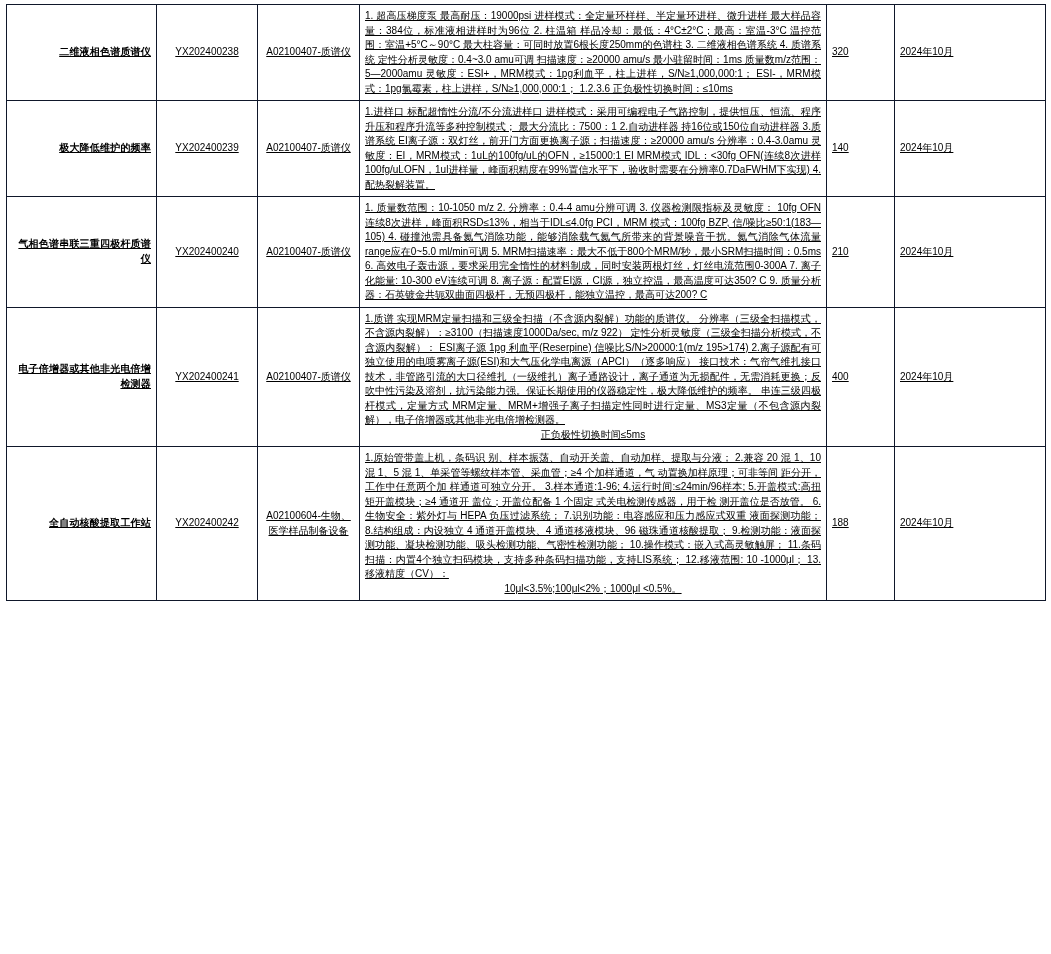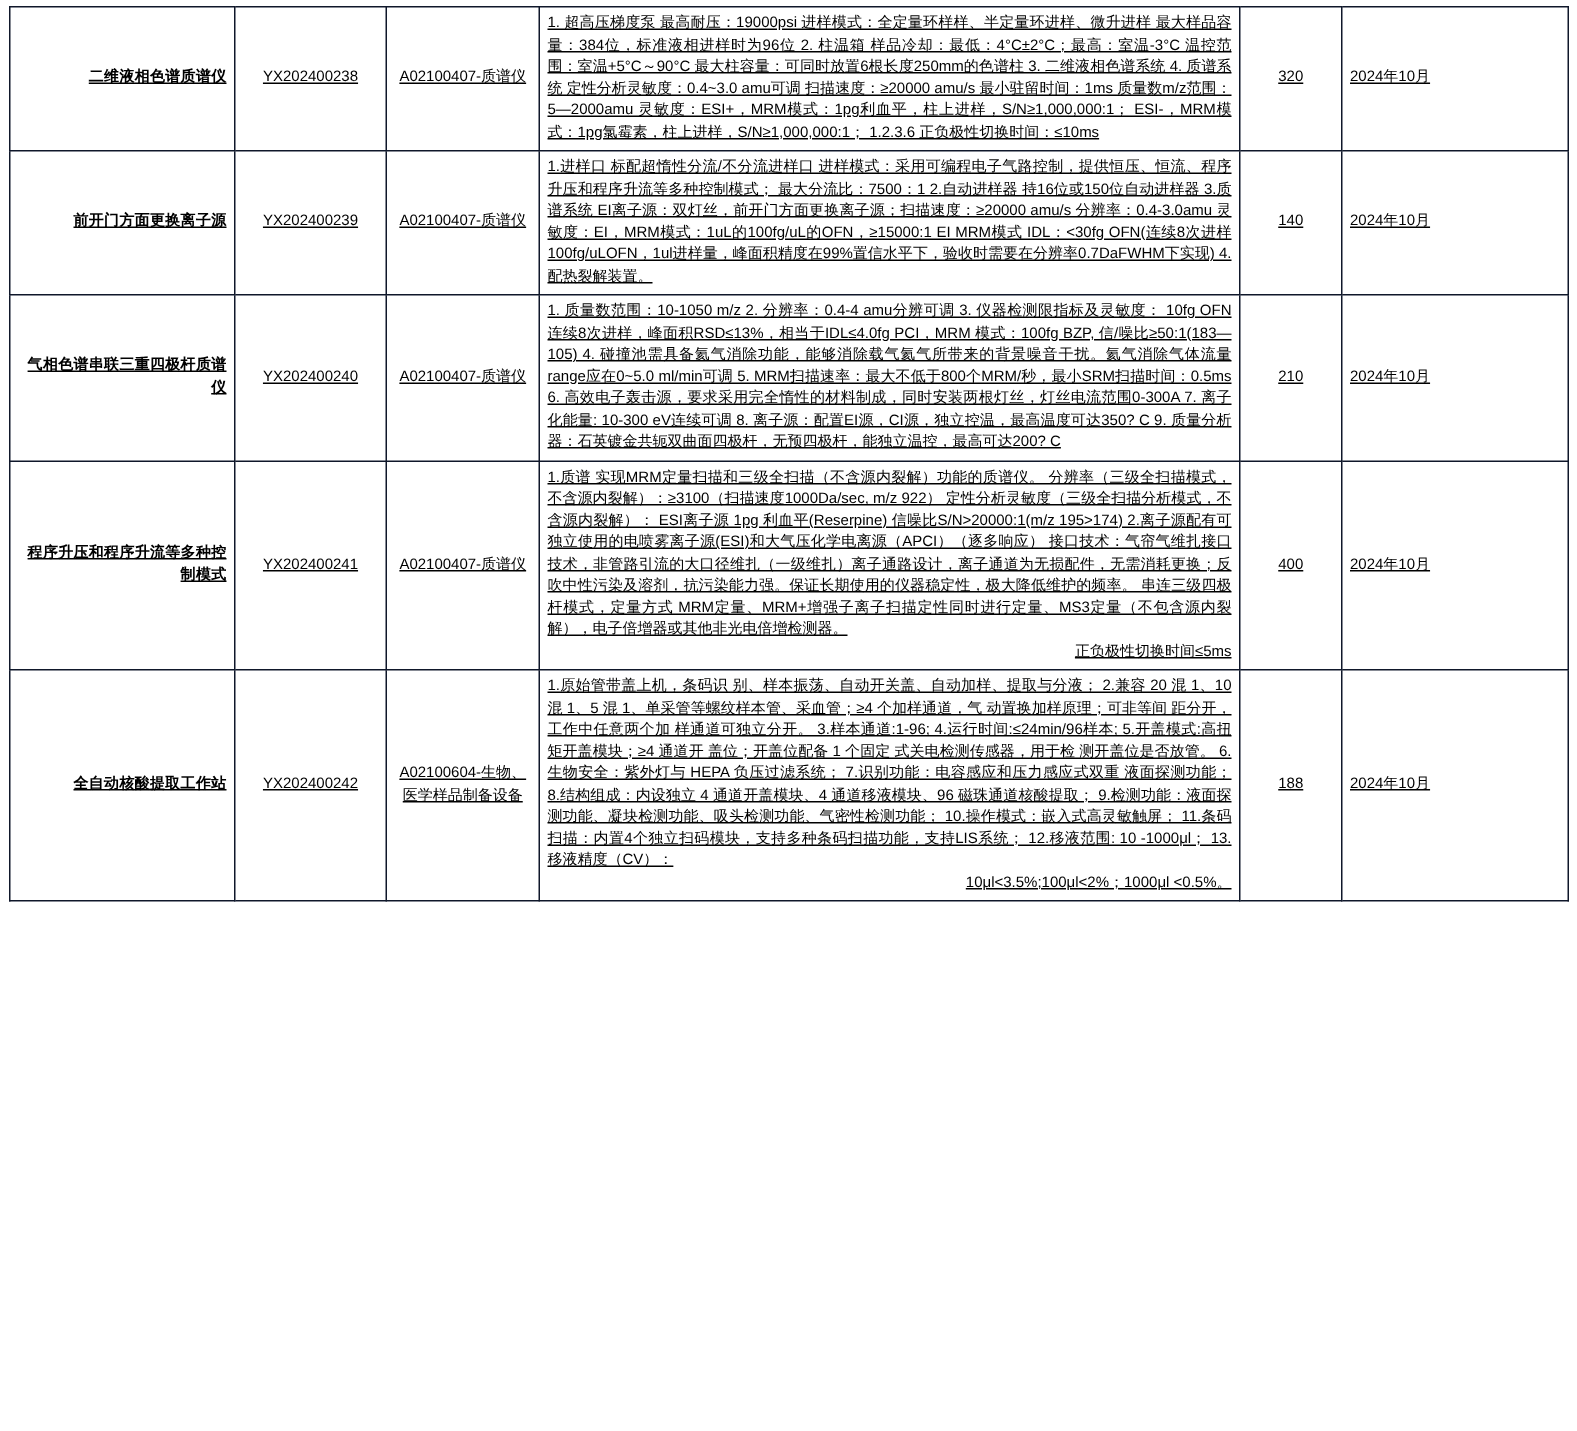--- a/index.html
+++ b/index.html
@@ -56,28 +56,27 @@
     line-height: 1.5;
   }
   td.spec {
     text-align: justify;
     text-justify: inter-ideograph;
     font-size: 12.2px;
     line-height: 1.52;
     padding: 5px 7px;
   }
   td.qty {
-    text-align: center;
     font-size: 12.6px;
   }
   td.date {
     font-size: 12.6px;
   }
   .spec-line { display: block; }
-  .spec-center { display: block; text-align: right; }
+  .spec-center { display: block; text-align: center; }
 </style>
 </head>
 <body>
 
 <div class="sheet">
   <table class="equip">
     <colgroup>
       <col class="c-name">
         <col class="c-code">
         <col class="c-cat">
@@ -92,21 +91,21 @@
         <td class="code">YX202400238</td>
         <td class="cat">A02100407-质谱仪</td>
         <td class="spec">
           <span class="spec-line">1. 超高压梯度泵 最高耐压：19000psi 进样模式：全定量环样样、半定量环进样、微升进样 最大样品容量：384位，标准液相进样时为96位 2. 柱温箱 样品冷却：最低：4°C±2°C；最高：室温-3°C 温控范围：室温+5°C～90°C 最大柱容量：可同时放置6根长度250mm的色谱柱 3. 二维液相色谱系统 4. 质谱系统 定性分析灵敏度：0.4~3.0 amu可调 扫描速度：≥20000 amu/s 最小驻留时间：1ms 质量数m/z范围：5—2000amu 灵敏度：ESI+，MRM模式：1pg利血平，柱上进样，S/N≥1,000,000:1； ESI-，MRM模式：1pg氯霉素，柱上进样，S/N≥1,000,000:1； 1.2.3.6 正负极性切换时间：≤10ms</span>
         </td>
         <td class="qty">320</td>
         <td class="date">2024年10月</td>
       </tr>
 
       <tr>
-        <td class="name">前开门方面更换离子源</td>
+        <td class="name">极大降低维护的频率</td>
         <td class="code">YX202400239</td>
         <td class="cat">A02100407-质谱仪</td>
         <td class="spec">
           <span class="spec-line">1.进样口 标配超惰性分流/不分流进样口 进样模式：采用可编程电子气路控制，提供恒压、恒流、程序升压和程序升流等多种控制模式； 最大分流比：7500：1 2.自动进样器 持16位或150位自动进样器 3.质谱系统 EI离子源：双灯丝，前开门方面更换离子源；扫描速度：≥20000 amu/s 分辨率：0.4-3.0amu 灵敏度：EI，MRM模式：1uL的100fg/uL的OFN，≥15000:1 EI MRM模式 IDL：&lt;30fg OFN(连续8次进样100fg/uLOFN，1ul进样量，峰面积精度在99%置信水平下，验收时需要在分辨率0.7DaFWHM下实现) 4.配热裂解装置。</span>
         </td>
         <td class="qty">140</td>
         <td class="date">2024年10月</td>
       </tr>
 
       <tr>
@@ -114,21 +113,21 @@
         <td class="code">YX202400240</td>
         <td class="cat">A02100407-质谱仪</td>
         <td class="spec">
           <span class="spec-line">1. 质量数范围：10-1050 m/z 2. 分辨率：0.4-4 amu分辨可调 3. 仪器检测限指标及灵敏度： 10fg OFN 连续8次进样，峰面积RSD≤13%，相当于IDL≤4.0fg PCI，MRM 模式：100fg BZP, 信/噪比≥50:1(183—105) 4. 碰撞池需具备氦气消除功能，能够消除载气氦气所带来的背景噪音干扰。氦气消除气体流量range应在0~5.0 ml/min可调 5. MRM扫描速率：最大不低于800个MRM/秒，最小SRM扫描时间：0.5ms 6. 高效电子轰击源，要求采用完全惰性的材料制成，同时安装两根灯丝，灯丝电流范围0-300A 7. 离子化能量: 10-300 eV连续可调 8. 离子源：配置EI源，CI源，独立控温，最高温度可达350? C 9. 质量分析器：石英镀金共轭双曲面四极杆，无预四极杆，能独立温控，最高可达200? C</span>
         </td>
         <td class="qty">210</td>
         <td class="date">2024年10月</td>
       </tr>
 
       <tr>
-        <td class="name">程序升压和程序升流等多种控制模式</td>
+        <td class="name">电子倍增器或其他非光电倍增检测器</td>
         <td class="code">YX202400241</td>
         <td class="cat">A02100407-质谱仪</td>
         <td class="spec">
           <span class="spec-line">1.质谱 实现MRM定量扫描和三级全扫描（不含源内裂解）功能的质谱仪。 分辨率（三级全扫描模式，不含源内裂解）：≥3100（扫描速度1000Da/sec, m/z 922） 定性分析灵敏度（三级全扫描分析模式，不含源内裂解）： ESI离子源 1pg 利血平(Reserpine) 信噪比S/N&gt;20000:1(m/z 195&gt;174) 2.离子源配有可独立使用的电喷雾离子源(ESI)和大气压化学电离源（APCI）（逐多响应） 接口技术：气帘气维扎接口技术，非管路引流的大口径维扎（一级维扎）离子通路设计，离子通道为无损配件，无需消耗更换；反吹中性污染及溶剂，抗污染能力强。保证长期使用的仪器稳定性，极大降低维护的频率。 串连三级四极杆模式，定量方式 MRM定量、MRM+增强子离子扫描定性同时进行定量、MS3定量（不包含源内裂解），电子倍增器或其他非光电倍增检测器。</span>
           <span class="spec-center">正负极性切换时间≤5ms</span>
         </td>
         <td class="qty">400</td>
         <td class="date">2024年10月</td>
       </tr>
 

